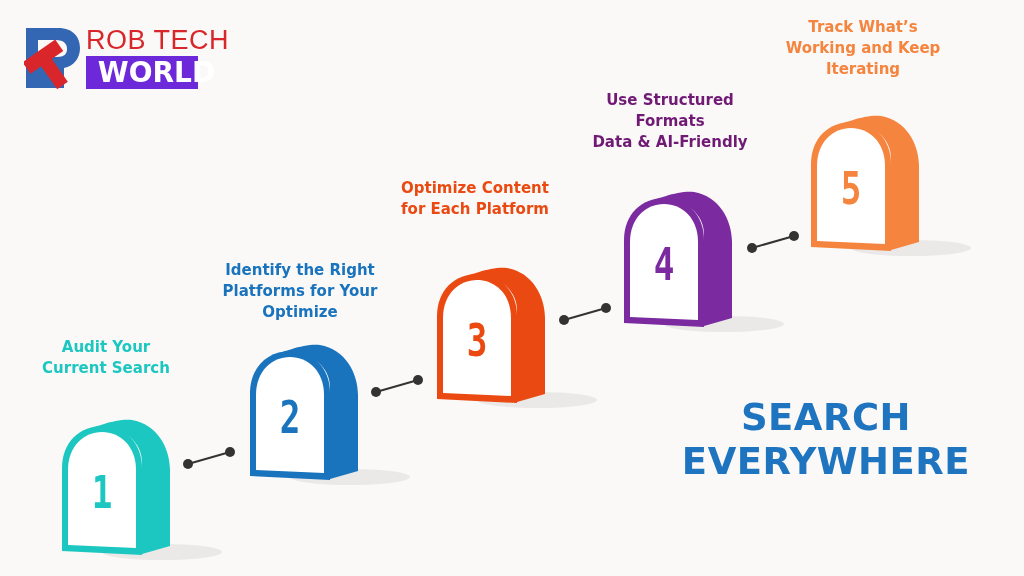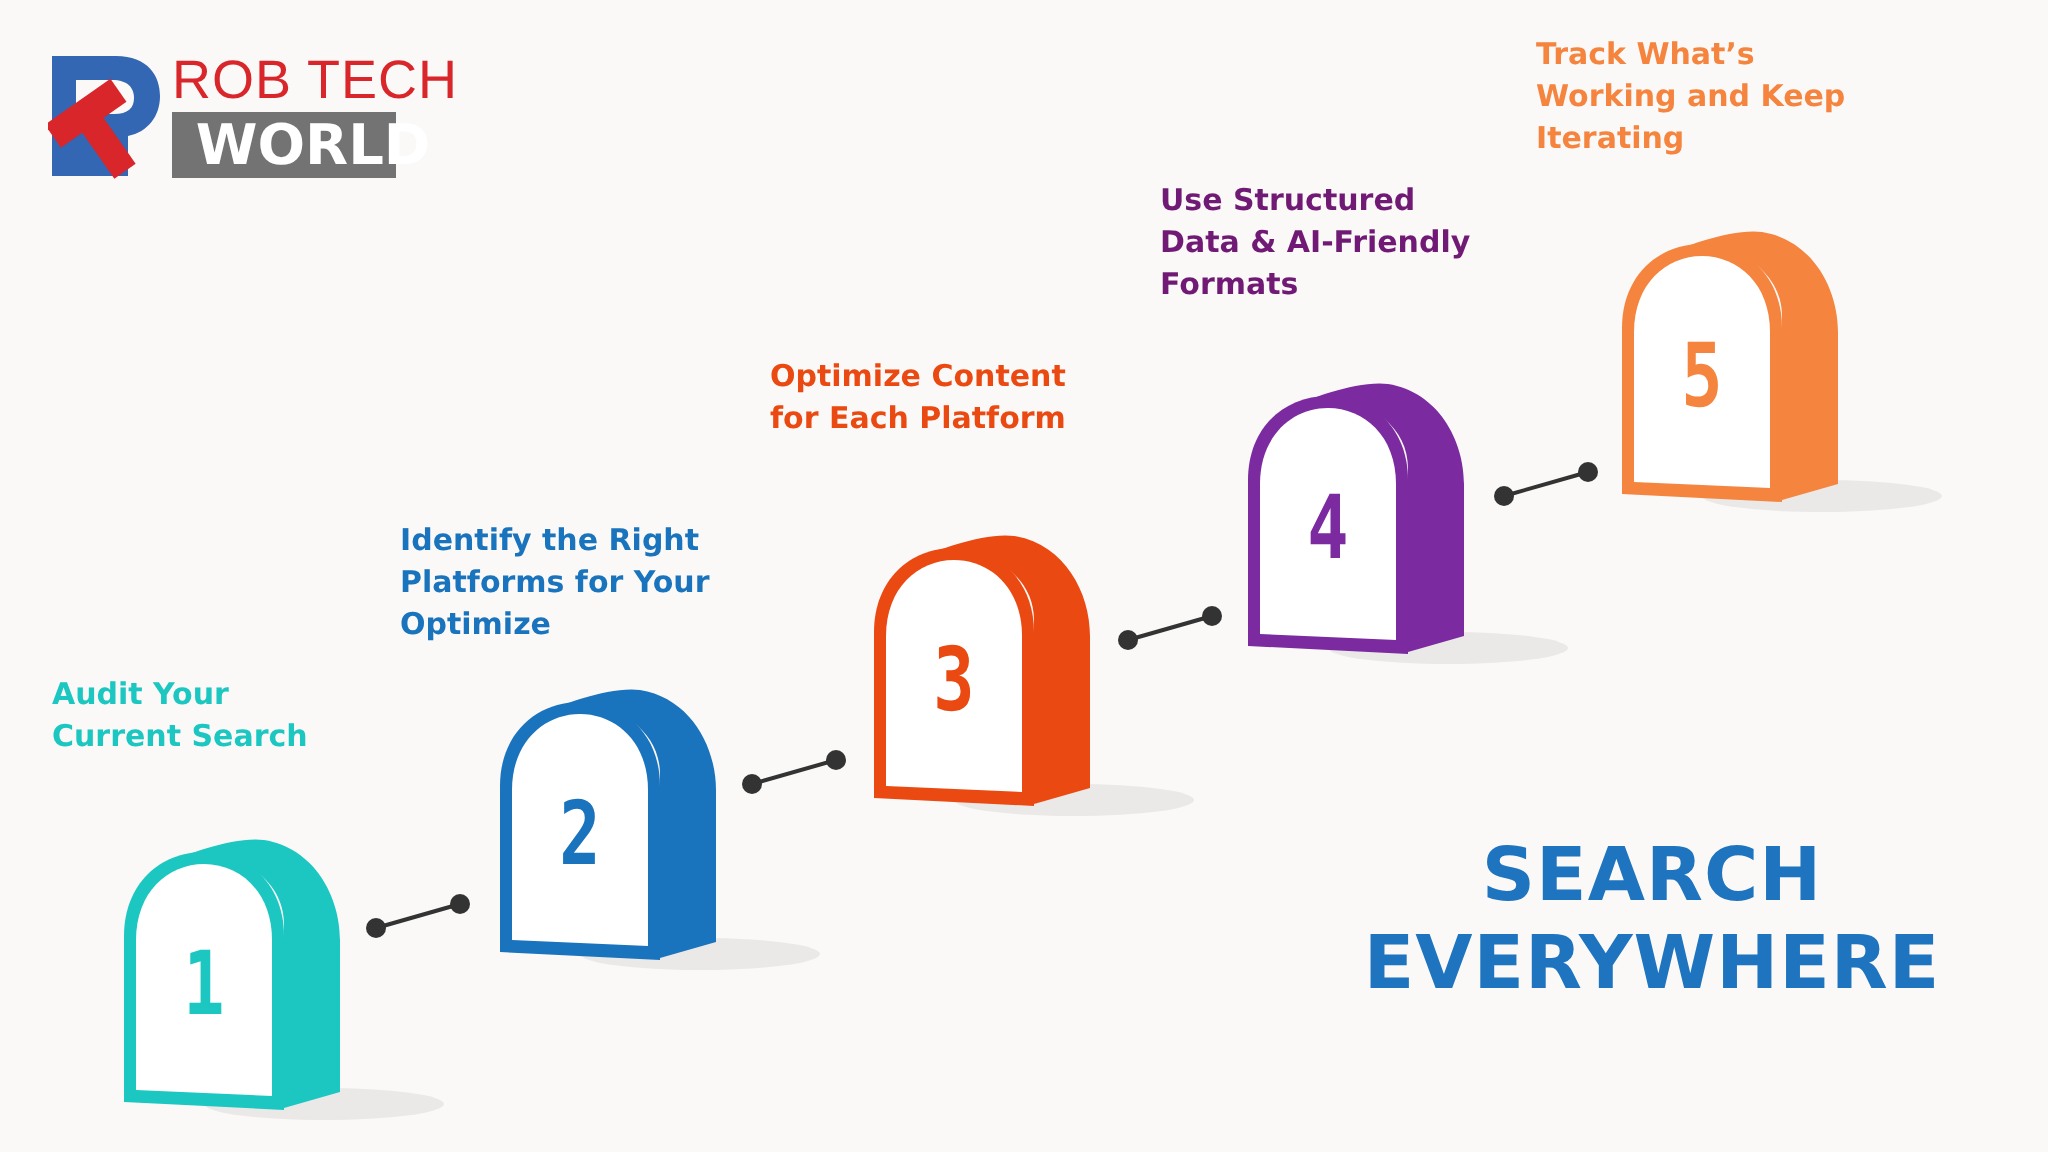--- a/index.html
+++ b/index.html
@@ -1,27 +1,27 @@
 <!DOCTYPE html>
 <html><head>
 <meta charset="utf-8">
 <style>
   html,body{margin:0;padding:0;}
   body{width:1024px;height:576px;overflow:hidden;background:#faf9f7;position:relative;font-family:"DejaVu Sans","Liberation Sans",sans-serif;}
   .abs{position:absolute;}
   .logo{left:24px;top:26px;width:205px;height:64px;}
   .logo-text-top{position:absolute;left:62px;top:0;font-family:"Liberation Sans",sans-serif;font-weight:400;font-size:27px;color:#d9262b;letter-spacing:0.5px;line-height:28px;white-space:nowrap;}
-  .logo-box{position:absolute;left:62px;top:30px;width:112px;height:33px;background:#737373;}
+  .logo-box{position:absolute;left:62px;top:30px;width:112px;height:33px;background:#6d28d9;}
   .logo-text-bottom{position:absolute;left:0;top:0;width:141px;text-align:center;font-family:"DejaVu Sans",sans-serif;font-weight:700;font-size:28px;color:#fff;line-height:33px;letter-spacing:0px;}
-  .step-label{position:absolute;text-align:left;font-family:"DejaVu Sans",sans-serif;font-weight:700;font-size:15px;line-height:21px;white-space:nowrap;}
+  .step-label{position:absolute;text-align:center;font-family:"DejaVu Sans",sans-serif;font-weight:700;font-size:15px;line-height:21px;white-space:nowrap;}
   .stone{position:absolute;}
   .stone svg{display:block;overflow:visible;}
   .stone-num{position:absolute;font-family:"DejaVu Sans Mono","Liberation Mono",monospace;font-weight:700;font-size:44px;text-align:center;line-height:50px;transform:scaleX(0.78);}
   .connector{position:absolute;}
-  .title{position:absolute;left:640px;top:416px;width:372px;text-align:center;font-family:"DejaVu Sans",sans-serif;font-weight:700;font-size:37px;line-height:44px;color:#1e74bf;letter-spacing:0.5px;}
+  .title{position:absolute;left:640px;top:396px;width:372px;text-align:center;font-family:"DejaVu Sans",sans-serif;font-weight:700;font-size:37px;line-height:44px;color:#1e74bf;letter-spacing:0.5px;}
   .title span{display:block;}
 </style>
 </head>
 <body>
 
 <div class="abs logo">
   <svg class="abs" style="left:0;top:0" width="58" height="64" viewBox="0 0 58 64">
 
     <path d="M2 2 H34 C50 2 56 12 56 22 C56 32 50 40 40 42 L40 62 H2 Z" fill="#3366b3"></path>
     <path d="M14 14 H32 C40 14 43 18 43 23 C43 28 40 31 33 31 H14 Z" fill="#faf9f7"></path>
@@ -45,22 +45,22 @@
   <div>Identify the Right</div>
   <div>Platforms for Your</div>
   <div>Optimize</div>
 </div>
 <div class="step-label" style="left:385px;top:178px;width:180px;color:#ea4a12;">
   <div>Optimize Content</div>
   <div>for Each Platform</div>
 </div>
 <div class="step-label" style="left:580px;top:90px;width:180px;color:#701a75;">
   <div>Use Structured</div>
+  <div>Formats</div>
   <div>Data &amp; AI-Friendly</div>
-  <div>Formats</div>
 </div>
 <div class="step-label" style="left:768px;top:17px;width:190px;color:#f5843e;">
   <div>Track What’s</div>
   <div>Working and Keep</div>
   <div>Iterating</div>
 </div>
 
 <div class="stone" style="left:62px;top:418px;">
   <svg width="130" height="145" viewBox="0 0 130 145">
     <ellipse cx="100" cy="134" rx="60" ry="8" fill="#e6e5e3" opacity="0.8"></ellipse>

